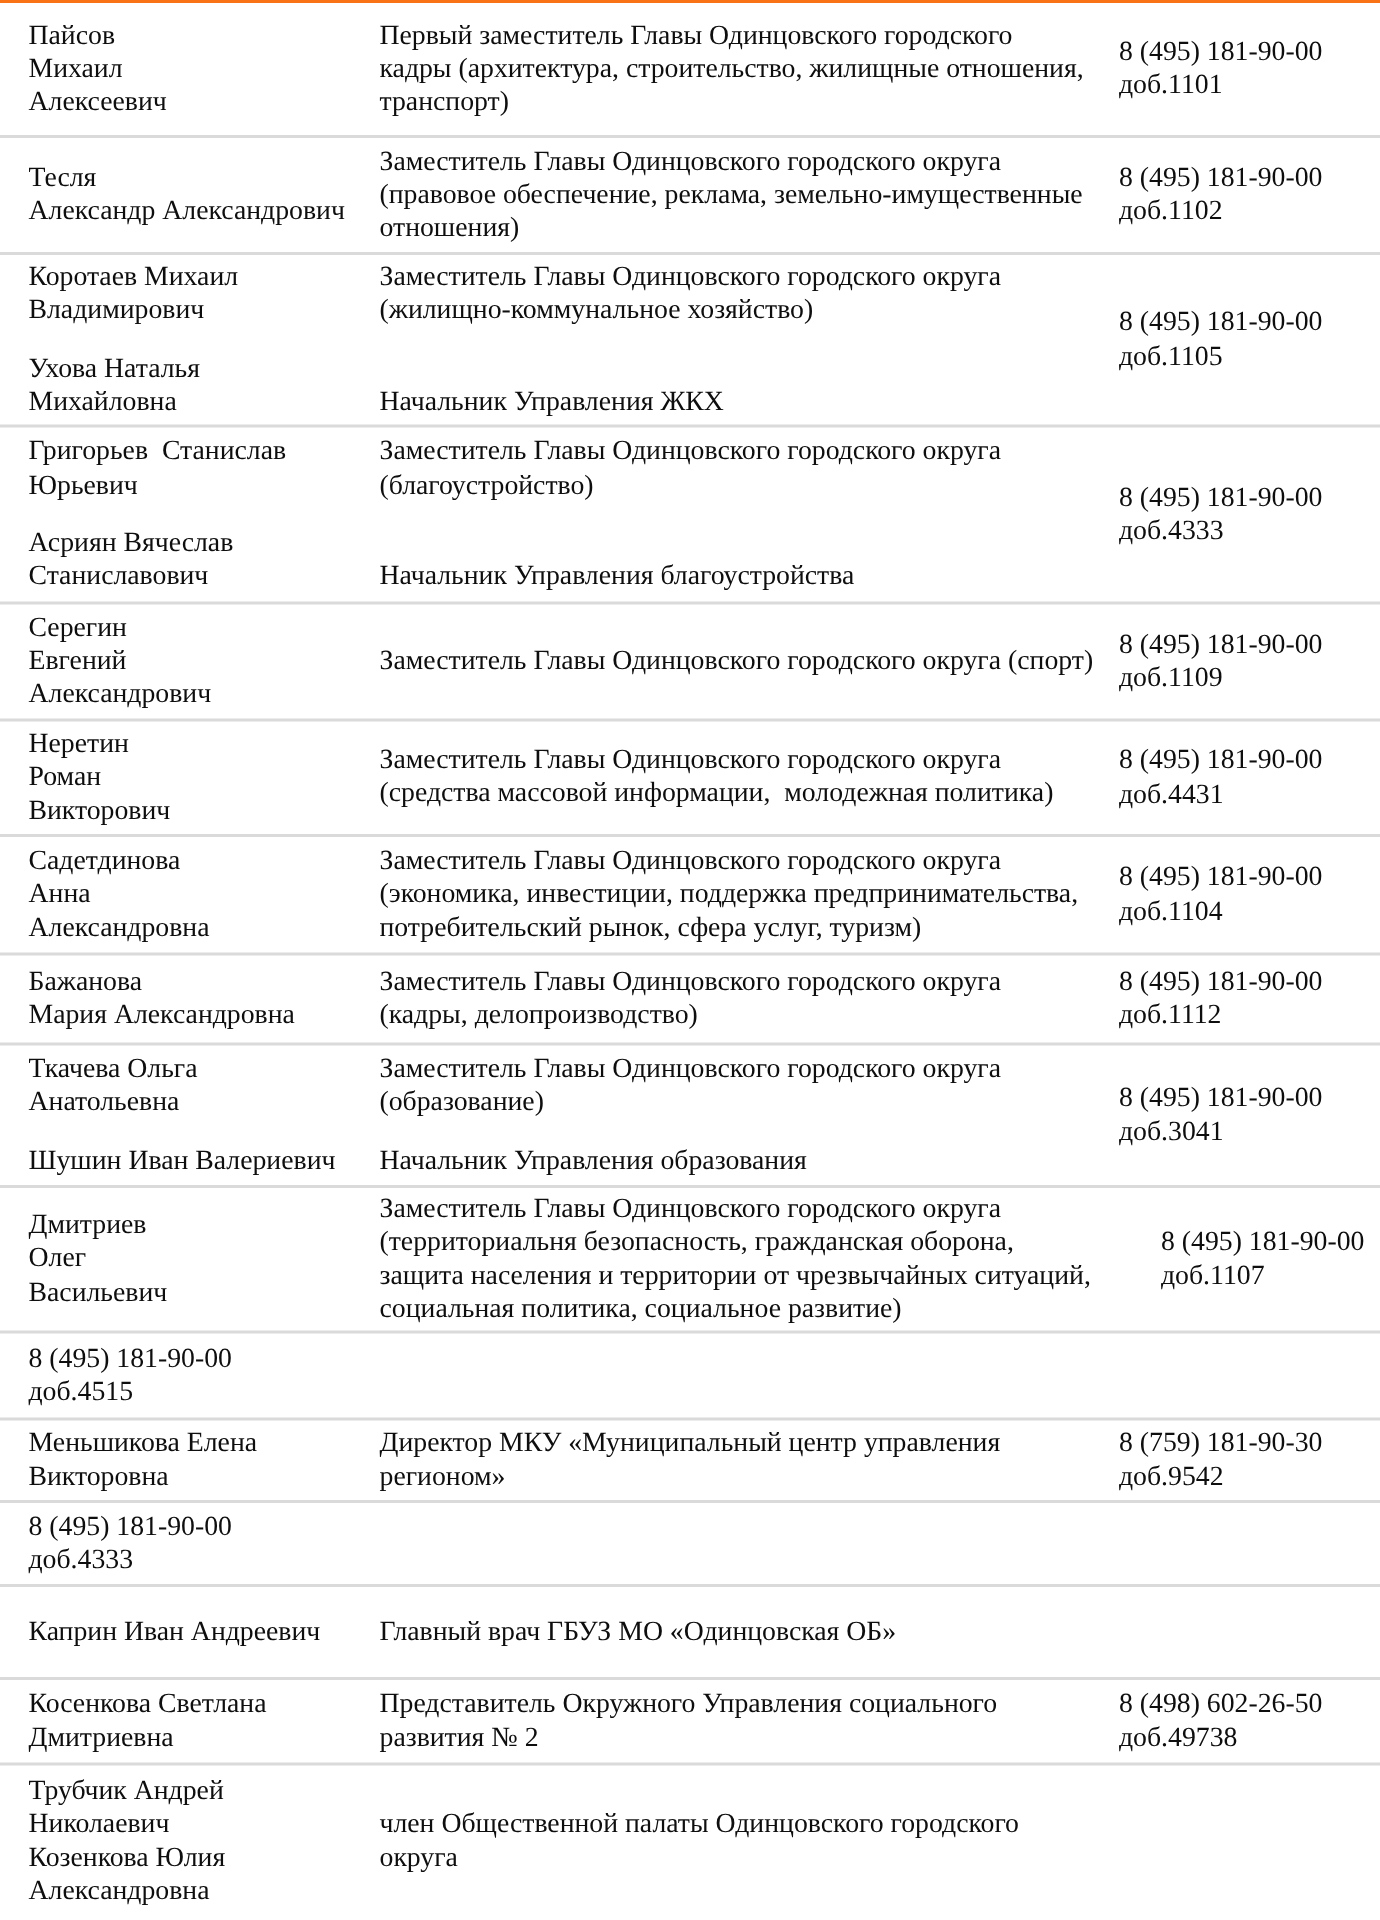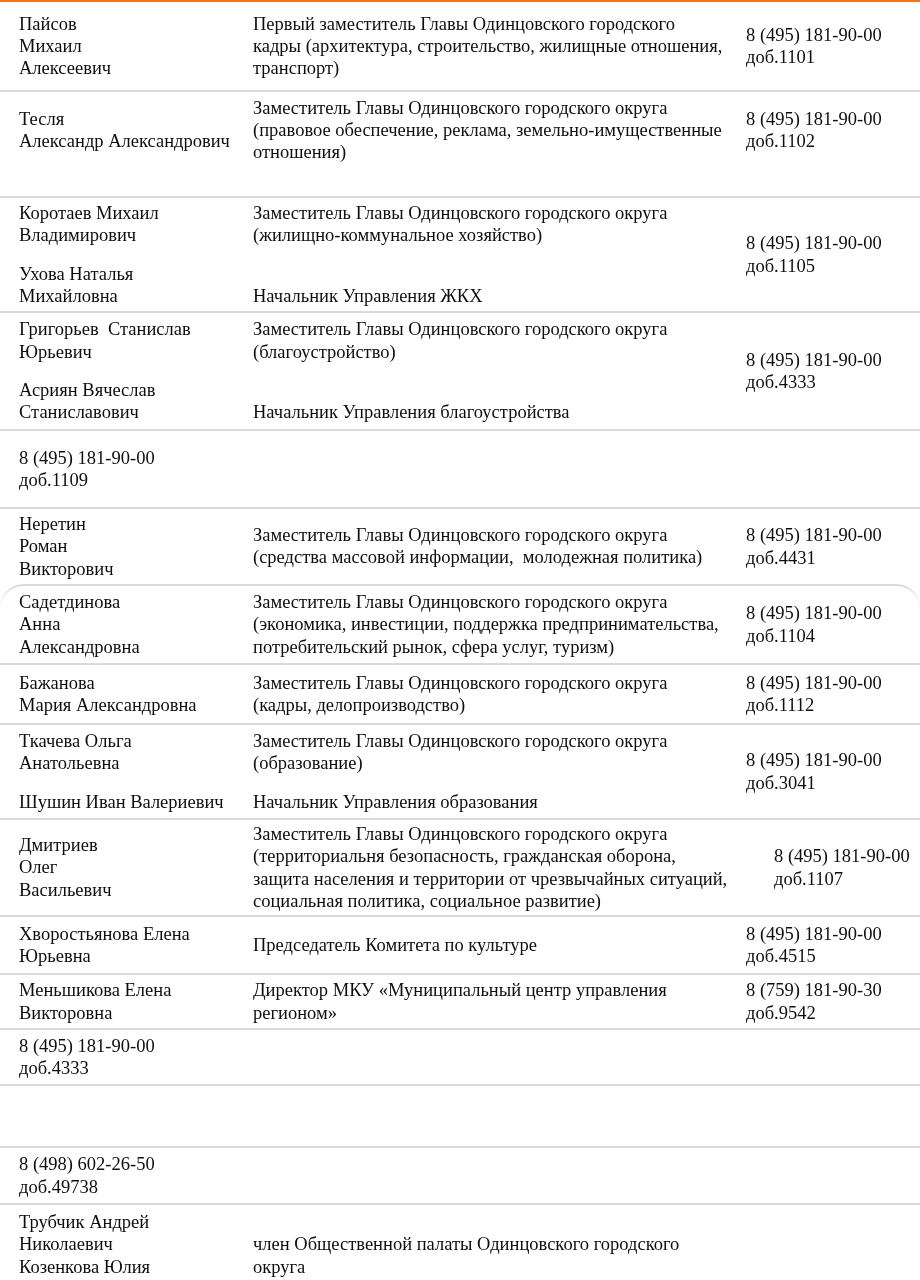--- a/index.html
+++ b/index.html
@@ -35,25 +35,25 @@
   .position-cell { padding-right: 4px; }
   .phone-cell {
     display: flex;
     flex-direction: column;
     gap: 26px;
     align-self: center;
   }
   
   .r1  { min-height: 88px; }
   .r2  { min-height: 78px; }
-  .r3  { min-height: 115px; margin-top: 28px; }
+  .r3  { min-height: 115px; }
   .r4  { min-height: 118px; }
   .r5  { min-height: 78px; }
   .r6  { min-height: 77px; }
-  .r7  { min-height: 79px; border-radius: 24px; }
+  .r7  { min-height: 79px; }
   .r8  { min-height: 60px; }
   .r9  { min-height: 95px; }
   .r10 { min-height: 97px; gap: 28px; }
   .r11 { min-height: 58px; }
   .r12 { min-height: 55px; }
   .r13 { min-height: 56px; }
   .r14 { min-height: 62px; }
   .r15 { min-height: 57px; }
   .r16 { min-height: 103px; }
 </style>
@@ -129,20 +129,28 @@
         <div class="cell position-cell">Начальник Управления благоустройства</div>
       </div>
     </div>
     <div class="phone-cell">
       <div class="cell">8 (495) 181-90-00
 доб.4333</div>
     </div>
   </div>
 
   <div class="row r5">
+    <div class="people">
+      <div class="person">
+        <div class="cell name-cell">Серегин
+Евгений
+Александрович</div>
+        <div class="cell position-cell">Заместитель Главы Одинцовского городского округа (спорт)</div>
+      </div>
+    </div>
     <div class="phone-cell">
       <div class="cell">8 (495) 181-90-00
 доб.1109</div>
     </div>
   </div>
 
   <div class="row r6">
     <div class="people">
       <div class="person">
         <div class="cell name-cell">Неретин
@@ -221,27 +229,20 @@
 социальная политика, социальное развитие)</div>
       </div>
     </div>
     <div class="phone-cell">
       <div class="cell">8 (495) 181-90-00
 доб.1107</div>
     </div>
   </div>
 
   <div class="row r11">
-    <div class="people">
-      <div class="person">
-        <div class="cell name-cell">Хворостьянова Елена
-Юрьевна</div>
-        <div class="cell position-cell">Председатель Комитета по культуре</div>
-      </div>
-    </div>
     <div class="phone-cell">
       <div class="cell">8 (495) 181-90-00
 доб.4515</div>
     </div>
   </div>
 
   <div class="row r12">
     <div class="people">
       <div class="person">
         <div class="cell name-cell">Меньшикова Елена
@@ -257,23 +258,37 @@
   </div>
 
   <div class="row r13">
     <div class="phone-cell">
       <div class="cell">8 (495) 181-90-00
 доб.4333</div>
     </div>
   </div>
 
   <div class="row r14">
+    <div class="people">
+      <div class="person">
+        <div class="cell name-cell">Каприн Иван Андреевич</div>
+        <div class="cell position-cell">Главный врач ГБУЗ МО «Одинцовская ОБ»</div>
+      </div>
+    </div>
   </div>
 
   <div class="row r15">
+    <div class="people">
+      <div class="person">
+        <div class="cell name-cell">Косенкова Светлана
+Дмитриевна</div>
+        <div class="cell position-cell">Представитель Окружного Управления социального
+развития № 2</div>
+      </div>
+    </div>
     <div class="phone-cell">
       <div class="cell">8 (498) 602-26-50
 доб.49738</div>
     </div>
   </div>
 
   <div class="row r16">
     <div class="people">
       <div class="person">
         <div class="cell name-cell">Трубчик Андрей

